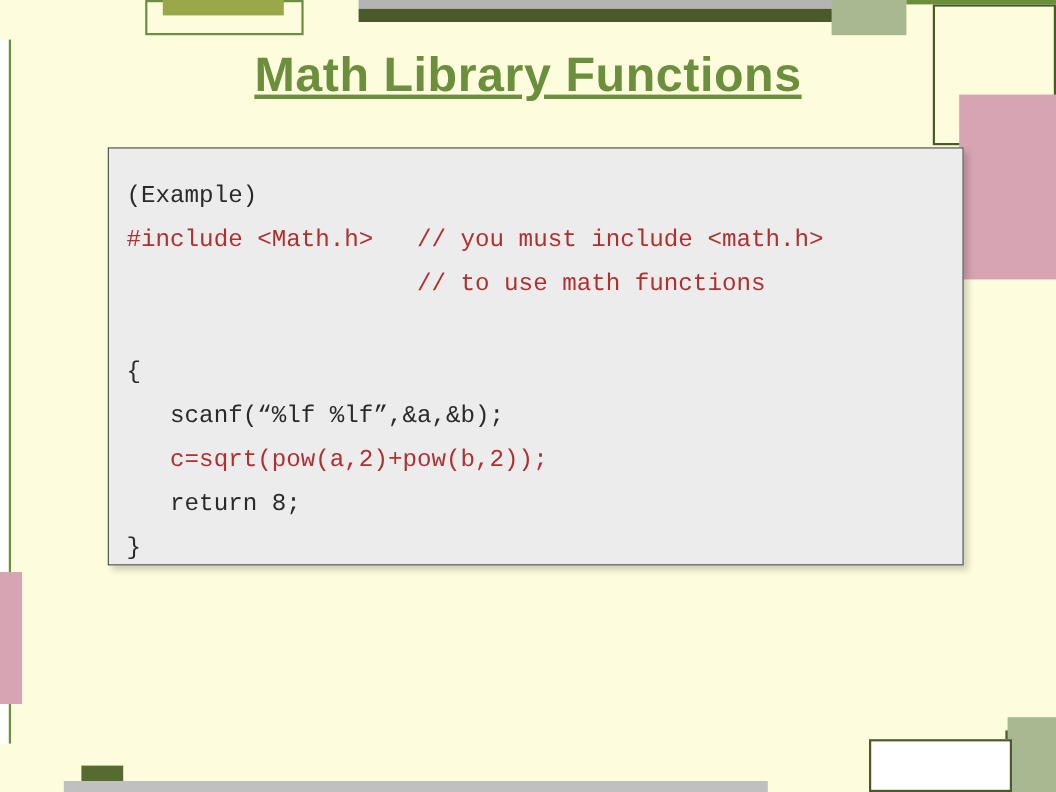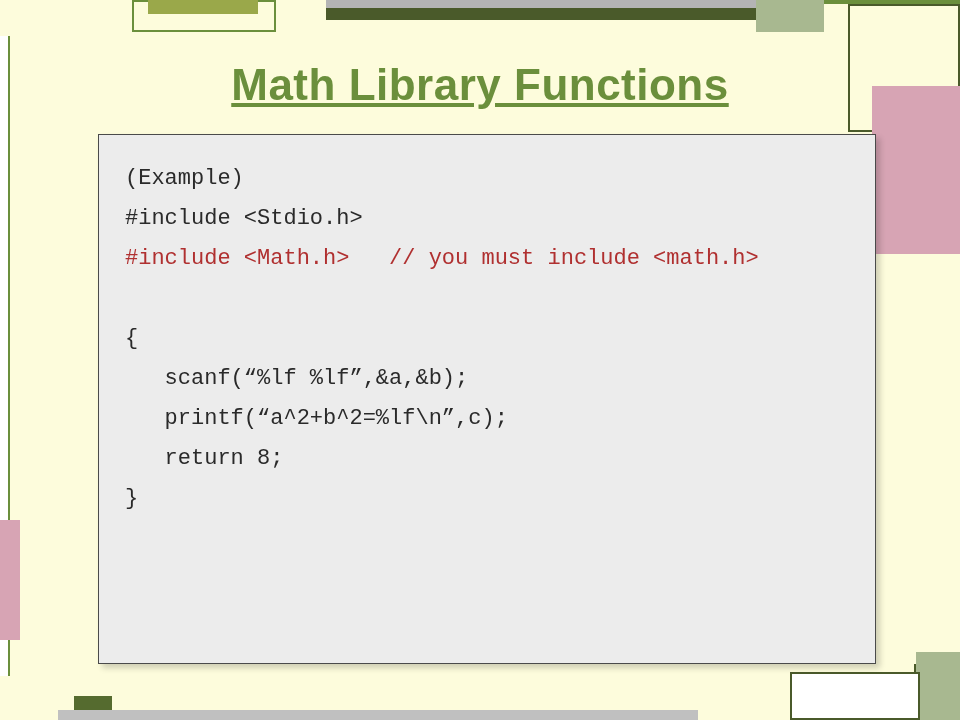--- a/index.html
+++ b/index.html
@@ -87,32 +87,31 @@
     top: 44px;
     left: 0;
     width: 100%;
     text-align: center;
     font-family: Arial, Helvetica, sans-serif;
     font-weight: bold;
     font-size: 44px;
     color: #6b8f3c;
     text-decoration: underline;
     letter-spacing: 0.5px;
-    margin-top: 16px;
   }
 
   .code-box {
     position: absolute;
     top: 134px;
     left: 98px;
     width: 778px;
-    height: 530px;
+    height: 380px;
     background: #ececec;
     border: 1.5px solid #4a4a4a;
-    padding: 24px 26px;
+    padding: 24px 16px;
     box-shadow: 4px 4px 6px rgba(0,0,0,0.18);
   }
   .code-line {
     font-family: "Courier New", Courier, monospace;
     font-size: 22px;
     line-height: 40px;
     white-space: pre;
     color: #2a2a2a;
   }
   .code-line.red { color: #b03030; }
@@ -138,23 +137,23 @@
   <div class="deco deco-bottom-dark"></div>
   <div class="deco deco-bottom-right-dark"></div>
   <div class="deco deco-bottom-right-sage"></div>
   <div class="deco deco-bottom-right-box"></div>
 
   <h1 class="slide-title">Math Library Functions</h1>
 
   <div class="code-box">
 
   <div class="code-line black">(Example)</div>
-      <div class="code-line black">#include &lt;Stdio.h&gt;</div>
       <div class="code-line"><span class="seg red">#include &lt;Math.h&gt;   </span><span class="seg red">// you must include &lt;math.h&gt;</span></div>
+      <div class="code-line"><span class="seg red">                    // to use math functions</span></div>
       <div class="code-line black">&nbsp;</div>
       <div class="code-line black">{</div>
       <div class="code-line black">   scanf(“%lf %lf”,&amp;a,&amp;b);</div>
-      <div class="code-line black">   printf(“a^2+b^2=%lf\n”,c);</div>
+      <div class="code-line red">   c=sqrt(pow(a,2)+pow(b,2));</div>
       <div class="code-line black">   return 8;</div>
       <div class="code-line black">}</div>
     </div>
 
 </div>
 
 </body></html>

